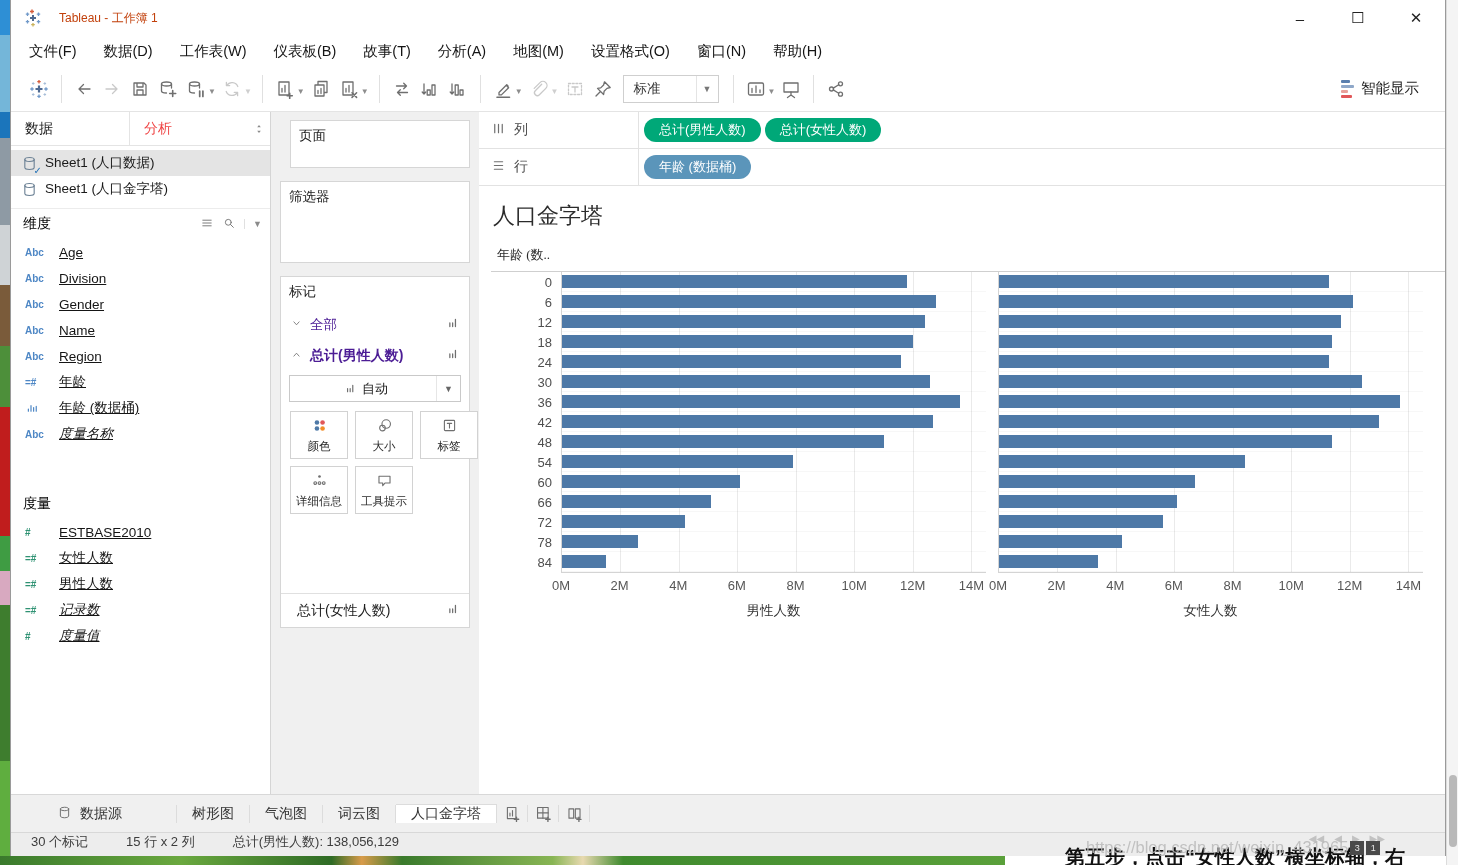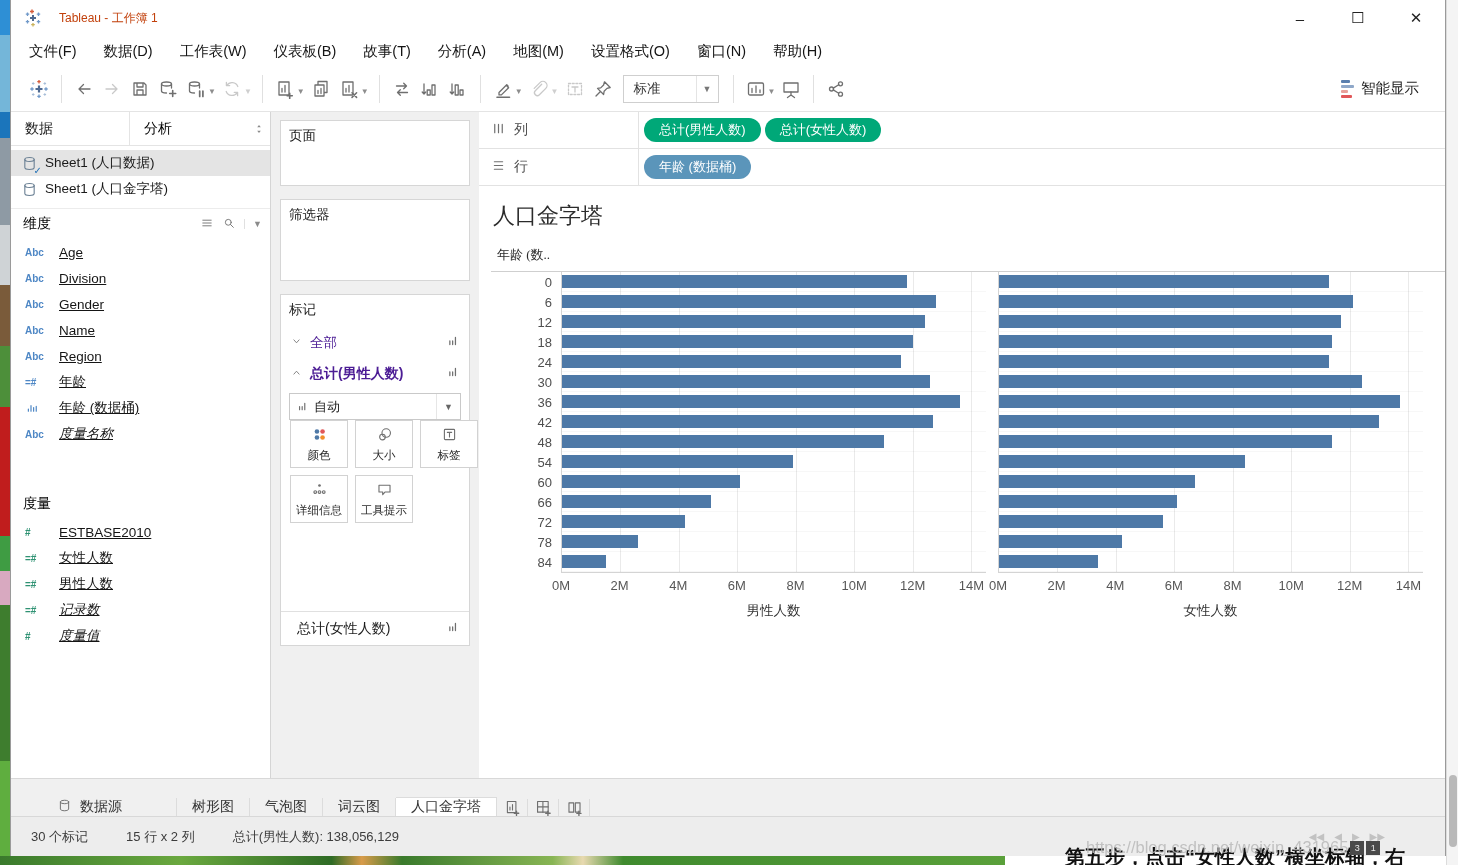--- a/index.html
+++ b/index.html
@@ -46,21 +46,21 @@
   .showme-glyph { display:flex; flex-direction:column; gap:2px; }
   .showme-glyph i { display:block; height:3px; border-radius:1px; }
 
   
   #main { flex:1 1 auto; display:flex; min-height:0; }
 
   
   #data-pane { width:260px; border-right:1px solid #d5d5d5; display:flex; flex-direction:column; background:#fff; font-size:13.5px; }
   #pane-tabs { height:34px; display:flex; align-items:stretch; border-bottom:1px solid #e4e4e4; flex:0 0 auto; }
   .pane-tab { flex:1; display:flex; align-items:center; padding-left:14px; font-size:14px; color:#222; }
-  .pane-tab.inactive { border-left:1px solid #e4e4e4; color:#000000;font-family:Liberation Mono, monospace; }
+  .pane-tab.inactive { border-left:1px solid #e4e4e4; color:#ef4444;font-family:Liberation Mono, monospace; }
   #pane-tabs .updown { width:22px; display:flex; align-items:center; justify-content:center; }
   #pane-tabs .updown svg { width:12px; height:14px; }
   #sources { padding:4px 0 6px; border-bottom:1px solid #ececec; }
   .source-row { height:26px; display:flex; align-items:center; gap:7px; padding-left:10px; }
   .source-row.selected { background:#e4e4e4; }
   .dbwrap { position:relative; width:17px; height:17px; }
   .dbwrap svg { width:17px; height:17px; }
   .dbwrap svg * { stroke:#6b8094; }
   .src-check { position:absolute; right:-4px; bottom:-4px; font-size:10px; font-weight:700; color:#1f6fb5; }
   .src-label { color:#1a1a1a; }
@@ -77,31 +77,31 @@
   .fi svg { width:15px; height:15px; }
   .fi.blue svg * { stroke:#4e87c5; }
   .flabel { color:#151515;text-decoration:underline; }
   .flabel.it { font-style:italic; }
   .dim-gap { height:42px; }
 
   
   #cards-pane { width:208px; background:#f0f0f0; padding:8px 9px; display:flex; flex-direction:column; gap:13px; font-size:13.5px; overflow:hidden; }
   .card { background:#fff; border:1px solid #d6d6d6; padding:6px 8px; }
   .card .card-title { color:#1c1c1c; }
-  #card-pages { height:66px; }
+  #card-pages { height:48px;margin-left:10px; }
   #card-filters { height:82px; }
   #card-marks { flex:0 0 auto; height:352px; display:flex; flex-direction:column; padding:6px 0 0; }
   #card-marks .card-title { padding:0 8px 8px; }
   .marks-row { height:31px; display:flex; align-items:center; gap:7px; padding:0 9px; }
   .marks-row .chev svg { width:13px; height:13px; }
   .marks-row .mlabel { color:#4c1d95; }
   .marks-row .mlabel.b { font-weight:700; font-size:14px; }
   .marks-row .minibar { margin-left:auto; }
   .minibar svg { width:14px; height:14px; }
-  #mark-type { margin:4px 8px 0; height:27px; border:1px solid #c9c9c9; display:flex; align-items:center; background:#fff; }
+  #mark-type { margin:4px 8px 9px; height:27px; border:1px solid #c9c9c9; display:flex; align-items:center; background:#fff;padding-left:48px; }
   #mark-type .mt-ic { width:24px; display:flex; justify-content:center; }
   #mark-type .mt-ic svg { width:13px; height:13px; }
   #mark-type .mt-label { flex:1; font-size:13px; color:#222; }
   #mark-type .mt-caret { width:24px; height:100%; display:flex; align-items:center; justify-content:center; font-size:9px; color:#666; border-left:1px solid #e6e6e6; }
   #marks-btns { display:grid; grid-template-columns:repeat(3,58px); gap:7px; padding:0 9px; }
   .mark-btn { height:48px; border:1px solid #d2d2d2; display:flex; flex-direction:column; align-items:center; justify-content:center; gap:2px; background:#fff; }
   .mark-btn svg { width:17px; height:17px; }
   .mark-btn .mb-label { font-size:11.5px; color:#2a2a2a; white-space:nowrap; }
   #marks-collapsed { margin-top:auto; border-top:1px solid #e0e0e0; height:34px; display:flex; align-items:center; gap:7px; padding:0 9px; }
   #marks-collapsed .mlabel { font-size:14px; color:#1c1c1c; }
@@ -128,30 +128,30 @@
   .bar { position:absolute; left:0; top:3px; height:13px; }
   #ticks-row, #titles-row { display:flex; }
   .tick-spacer { width:70px; flex:0 0 70px; }
   .tickpane { width:425px; flex:0 0 425px; position:relative; height:25px; }
   .tickpane.second { margin-left:12px; }
   .tick { position:absolute; top:5px; transform:translateX(-50%); font-size:13px; color:#575757; white-space:nowrap; }
   .axis-title { width:425px; flex:0 0 425px; text-align:center; font-size:13.5px; color:#333; padding-top:4px; }
   .axis-title.second { margin-left:12px; }
 
   
-  #sheettabs { height:38px; background:#f0f0f0; border-top:1px solid #d8d8d8; display:flex; align-items:flex-end; flex:0 0 auto; font-size:14px; color:#333; }
+  #sheettabs { height:38px; background:#f0f0f0; border-top:1px solid #d8d8d8; display:flex; align-items:center; flex:0 0 auto; font-size:14px; color:#333; }
   #ds-tab { width:166px; flex:0 0 166px; display:flex; align-items:center; gap:8px; padding-left:46px; border-right:1px solid #dcdcdc; }
   #ds-tab svg { width:15px; height:15px; }
   .sheet-tab { display:flex; align-items:center; padding:0 15px; border-right:1px solid #dcdcdc; }
   .sheet-tab.active { background:#fff; border-top:1px solid #dcdcdc; margin-top:-1px; }
   .newtab-btn { width:31px; display:flex; align-items:center; justify-content:center; border-right:1px solid #dcdcdc; }
   .newtab-btn svg { width:17px; height:17px; }
 
   
-  #statusbar { height:40px; background:#ededed; border-top:1px solid #d8d8d8; display:flex; align-items:center; font-size:13px; color:#3c3c3c; padding-left:20px; flex:0 0 auto; }
+  #statusbar { height:24px; background:#ededed; border-top:1px solid #d8d8d8; display:flex; align-items:flex-start; font-size:13px; color:#3c3c3c; padding-left:20px; flex:0 0 auto; }
   #statusbar .st-item { margin-right:38px; }
   #status-right { margin-left:auto; display:flex; align-items:center; gap:10px; padding-right:60px; color:#c2c2c2; font-size:10px; }
   .st-badge { width:14px; height:14px; background:#4a4a4a; color:#e8e8e8; font-size:9px; display:flex; align-items:center; justify-content:center; }
 
   
   #watermark { position:absolute; left:1086px; top:838px; z-index:40; display:flex; align-items:center; gap:2px;
     font-size:16.5px; color:rgba(185,185,185,0.85); white-space:nowrap; }
 </style>
 </head>
 <body>

